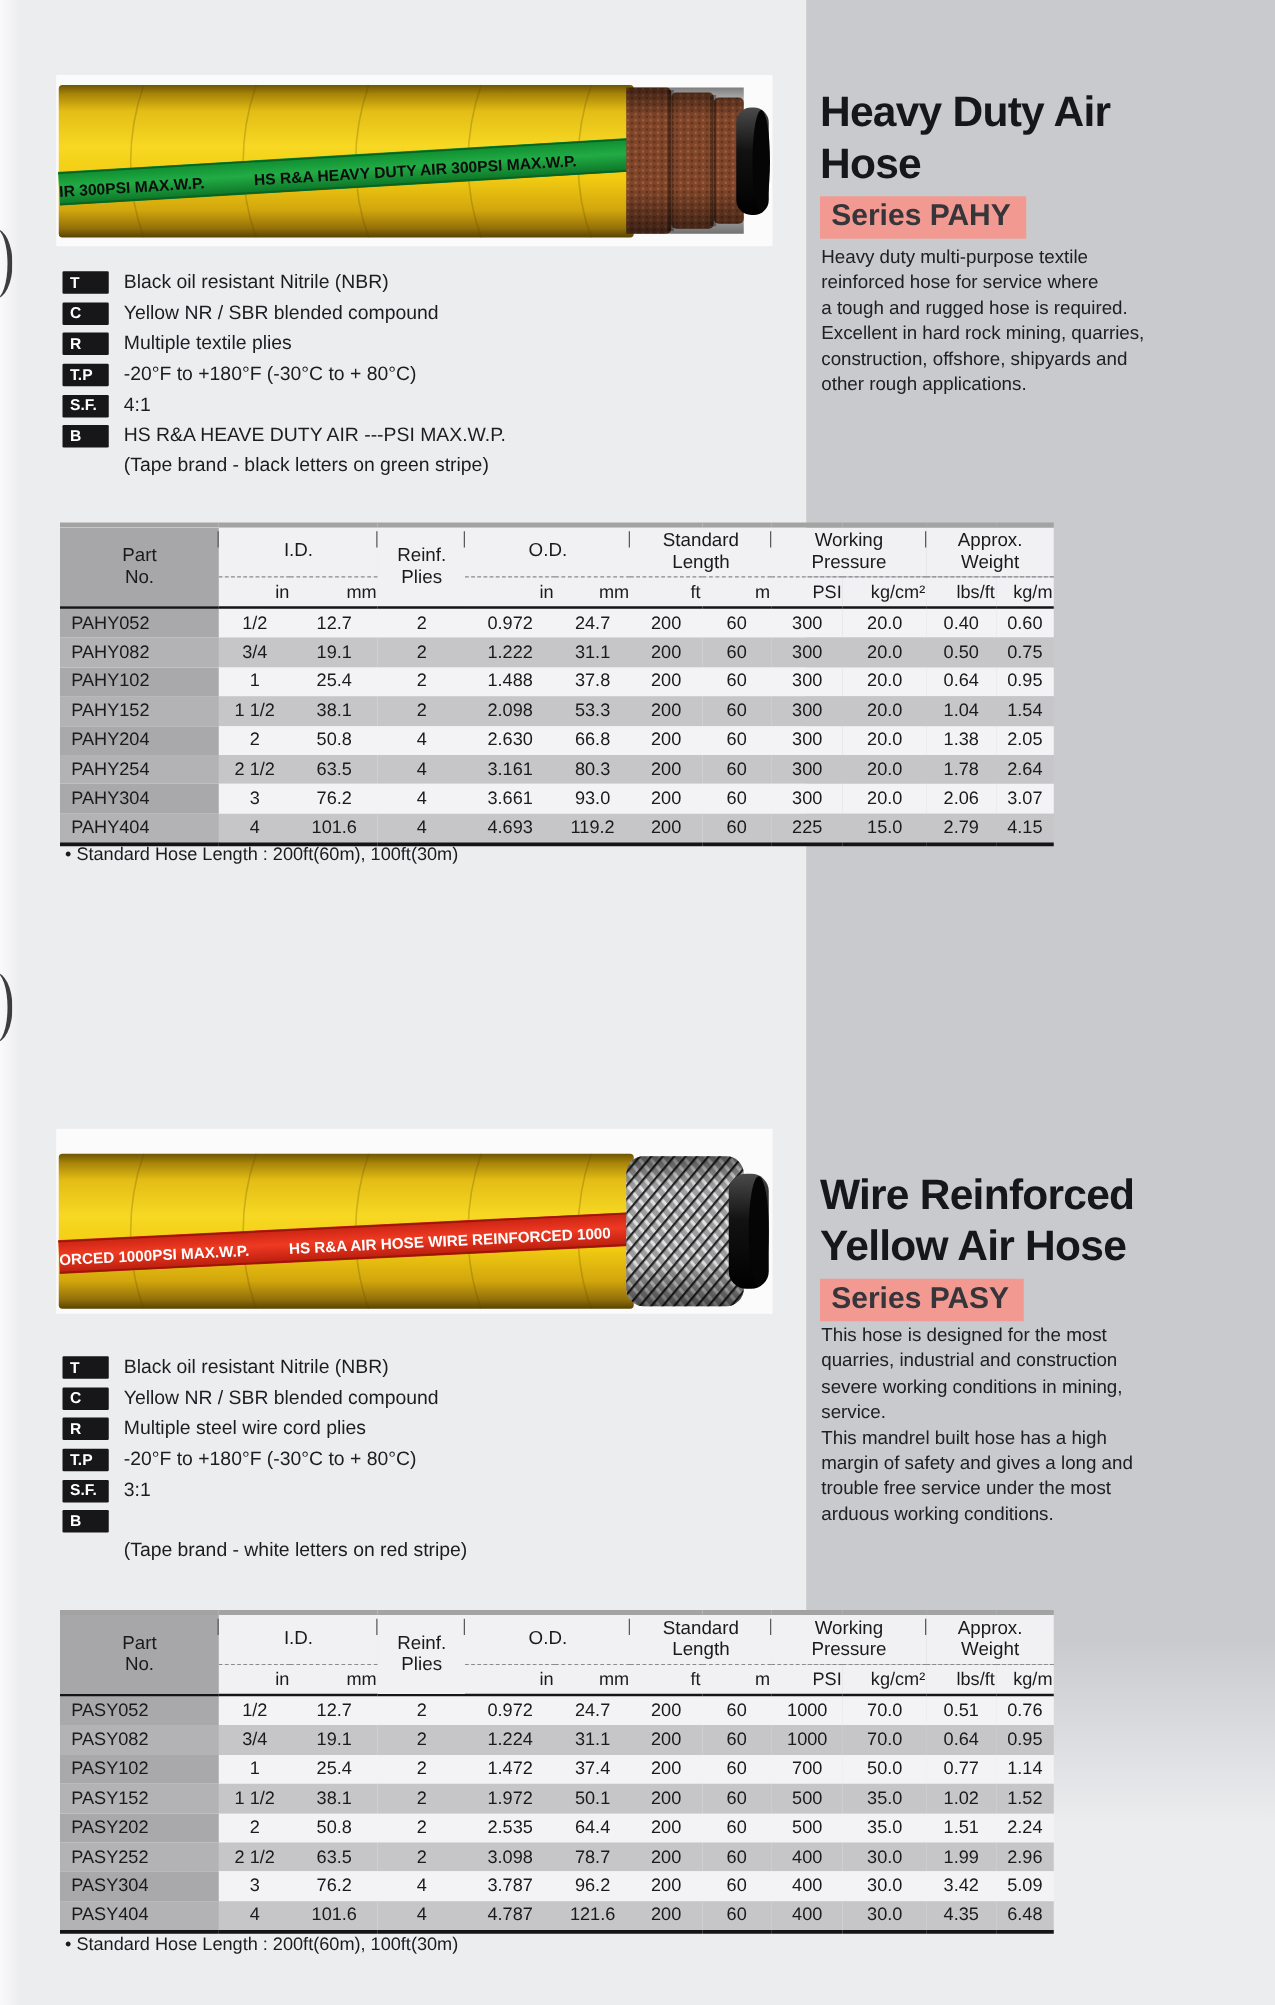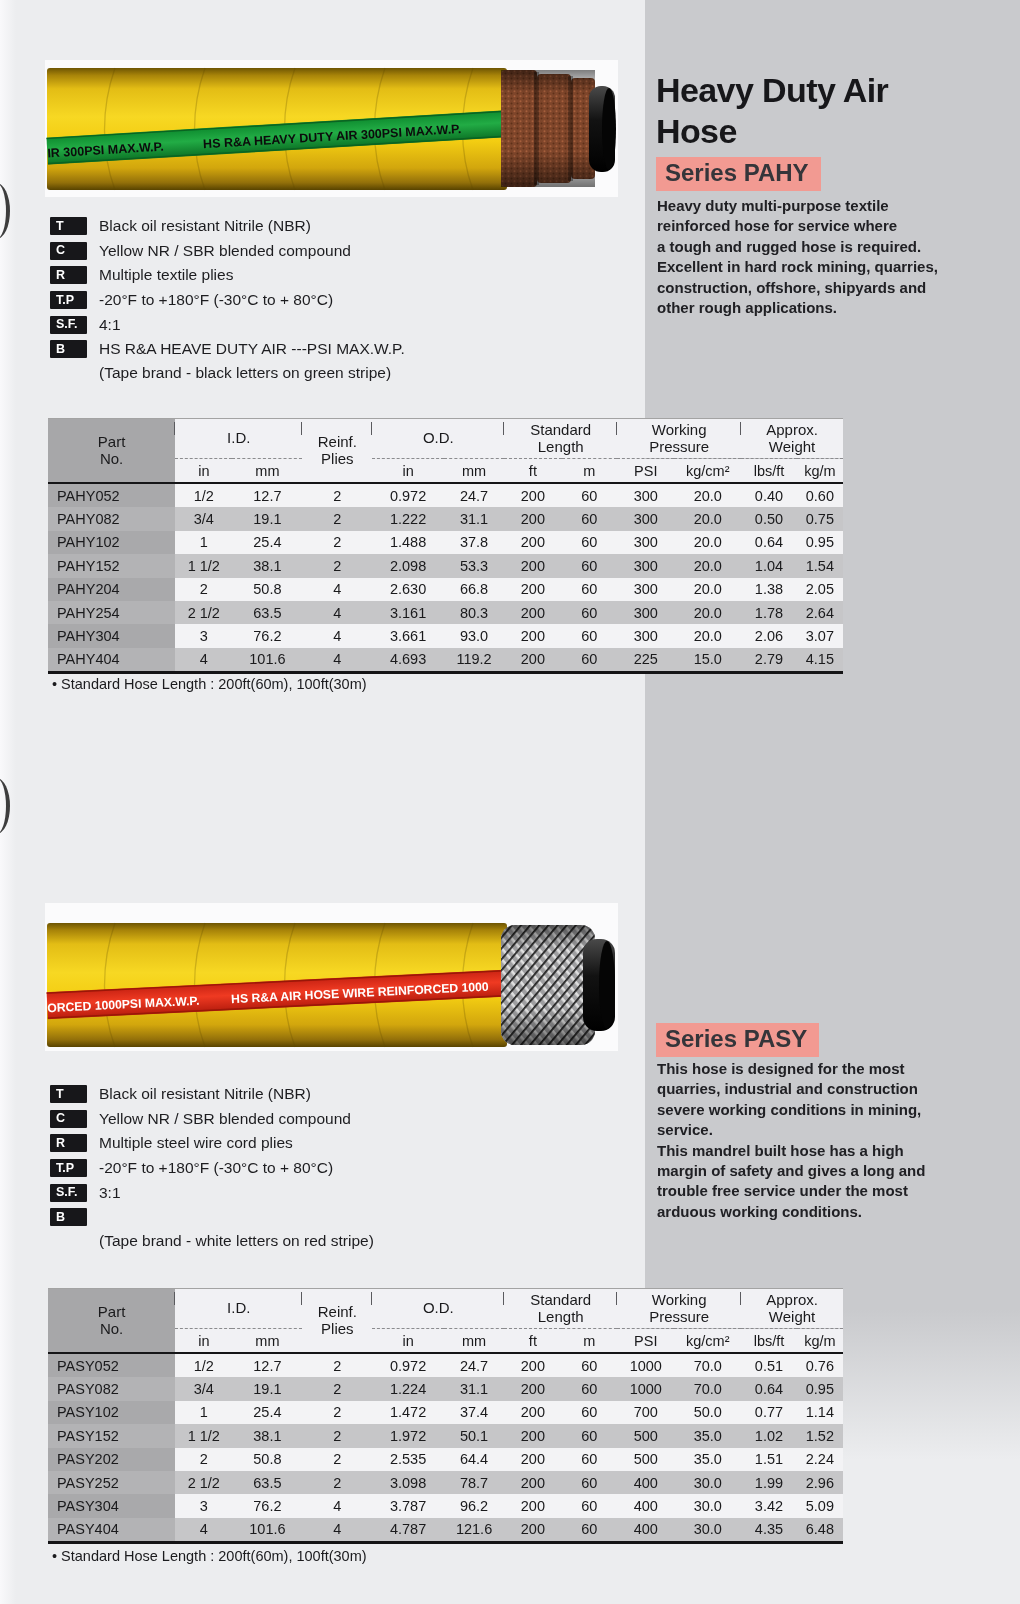--- a/index.html
+++ b/index.html
@@ -13,34 +13,34 @@
         border-radius:0 90% 90% 0 / 0 50% 50% 0;opacity:.8;}
   .photo-card{position:absolute;left:45px;width:573px;background:#fbfbfc;}
   #card1{top:60px;height:137px;}
   #card2{top:903px;height:148px;}
   .photo-card svg{display:block;}
 
   .sec-title{position:absolute;left:656px;width:350px;font-size:34px;font-weight:700;
         color:#17171a;line-height:41px;letter-spacing:-0.6px;}
   .series-badge{position:absolute;left:656px;display:inline-block;background:#f29a92;
         color:#35353a;font-size:24px;font-weight:700;padding:2px 12px 4px 9px;}
-  .sec-desc{position:absolute;left:657px;width:350px;font-size:15px;font-weight:700;
+  .sec-desc{position:absolute;left:657px;width:350px;font-size:15px;font-weight:400;
         color:#202024;line-height:20.4px;}
 
   .legend{position:absolute;left:50px;width:560px;}
   .legend-row{display:flex;align-items:center;height:24.6px;font-size:15.5px;color:#1d1d20;}
   .badge{flex:none;background:#17171a;color:#fff;font-weight:700;font-size:12.5px;
         min-width:28px;padding:1.5px 3px 2.5px 6px;text-align:left;margin-right:12px;
         border-radius:1px;line-height:14px;}
   .lnote{height:24px;line-height:22px;margin-left:49px;font-size:15.5px;color:#1d1d20;}
 
   .data-table{position:absolute;left:48px;width:795px;border-collapse:collapse;table-layout:fixed;
-        border-top:1px solid #a3a3a3;border-bottom:3px solid #141416;font-size:14.5px;color:#1a1a1c;}
+        border-top:4px solid #a3a3a3;border-bottom:3px solid #141416;font-size:14.5px;color:#1a1a1c;}
   #table1{top:418px;} #table2{top:1288px;}
-  .data-table th{font-weight:400;}
+  .data-table th{font-weight:400;text-align:right;}
   .group-row th{height:37px;vertical-align:middle;text-align:center;white-space:pre-line;
         line-height:16.5px;background:#f1f1f4;position:relative;font-size:15px;}
   .group-row th.part-h{background:#a7a7a9;}
   .group-row th.dashed{border-bottom:1px dashed #8b8b8e;margin-top:23px;}
   .group-row th:not(:first-child)::before{content:"";position:absolute;left:-1px;top:3px;
         width:1px;height:13px;background:#5a5a5e;}
   .unit-row th{height:21px;background:#f1f1f4;border-bottom:2px solid #151517;font-size:14.5px;}
   th.span2{border-bottom:2px solid #151517;}
   .data-table tbody td{height:23.4px;text-align:center;padding:0;}
   .data-table tbody td.part-cell{text-align:left;padding-left:9px;}
@@ -377,20 +377,24 @@
         <rect x="456" y="22" width="94" height="120" rx="14" fill="url(#br2)"></rect>
         <rect x="456" y="22" width="94" height="120" rx="14" fill="url(#shadeV)"></rect>
       </g>
       <g>
         <rect x="538" y="36" width="32" height="92" rx="14" fill="url(#capG)"></rect>
         <ellipse cx="562" cy="82" rx="8" ry="44" fill="#050505"></ellipse>
       </g>
     </svg>
   </div>
 
+  <div class="sec-title" style="top:936px">
+    <div>Wire Reinforced</div>
+    <div>Yellow Air Hose</div>
+  </div>
   <div class="series-badge" style="top:1023px">Series PASY</div>
   <div class="sec-desc" style="top:1059px">
       <div>This hose is designed for the most</div>
       <div>quarries, industrial and construction</div>
       <div>severe working conditions in mining,</div>
       <div>service.</div>
       <div>This mandrel built hose has a high</div>
       <div>margin of safety and gives a long and</div>
       <div>trouble free service under the most</div>
       <div>arduous working conditions.</div>

